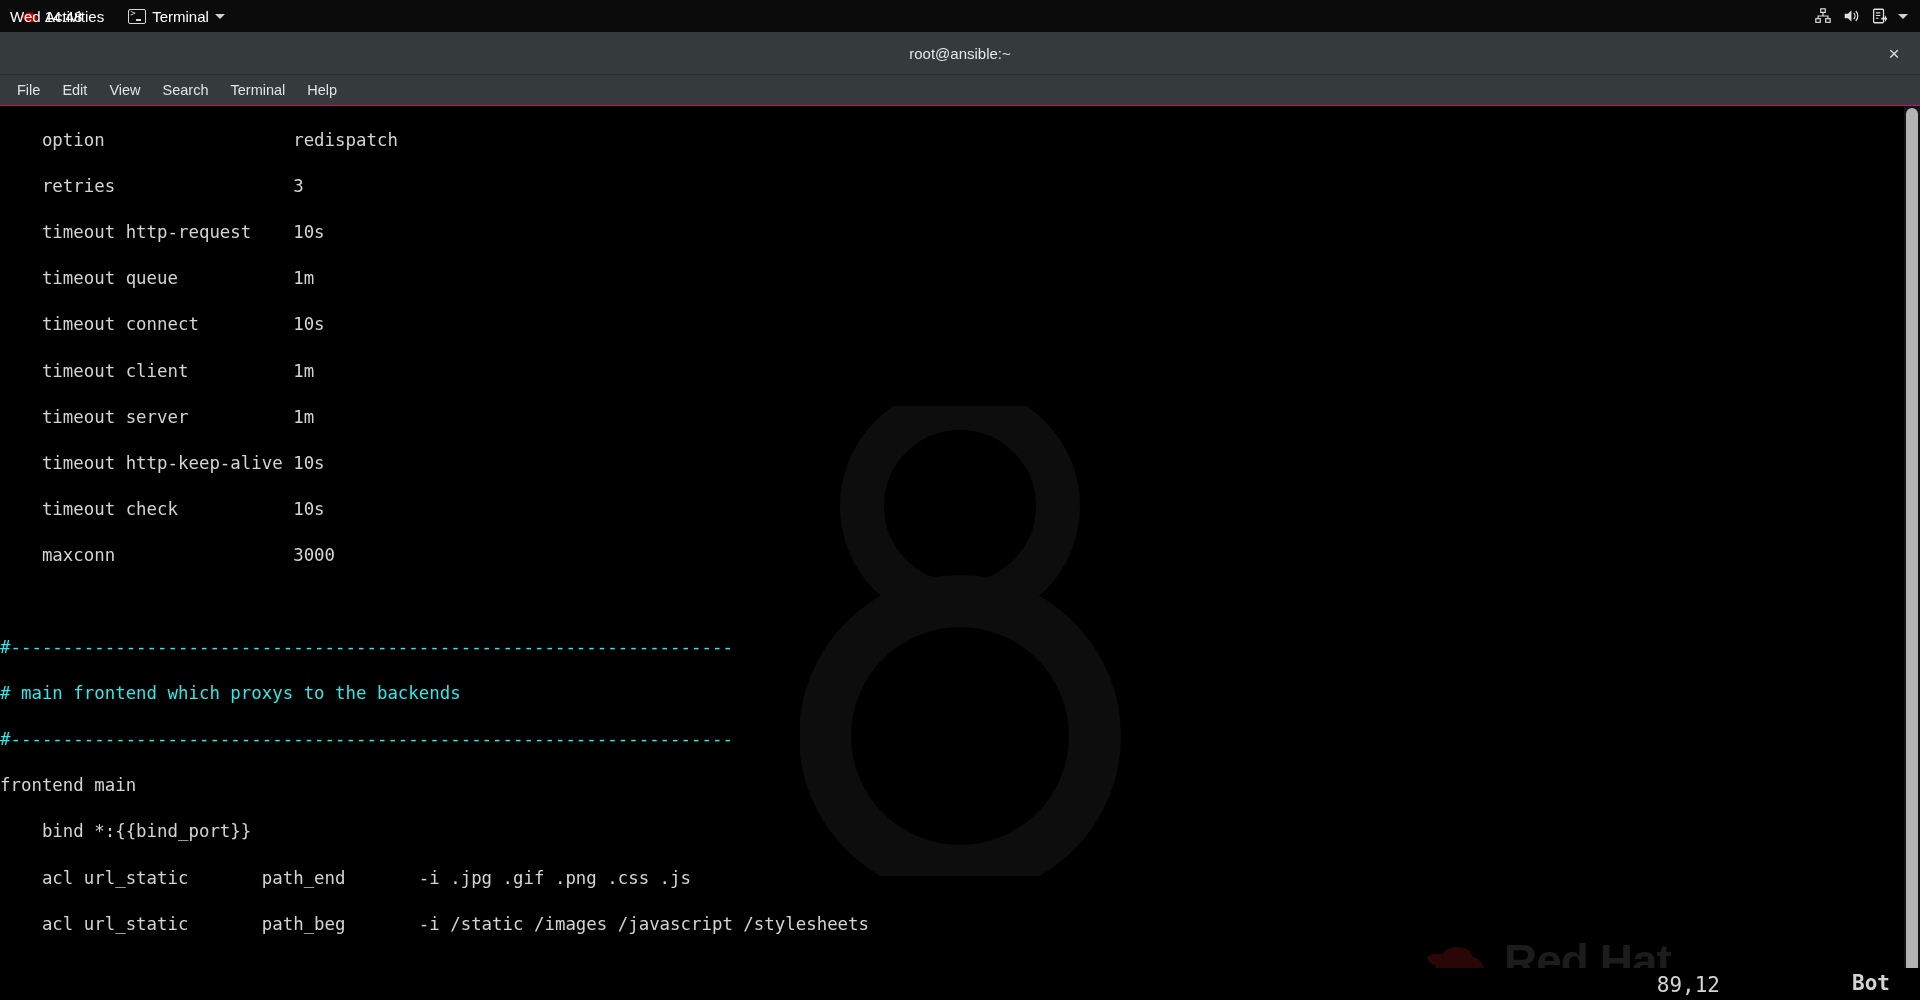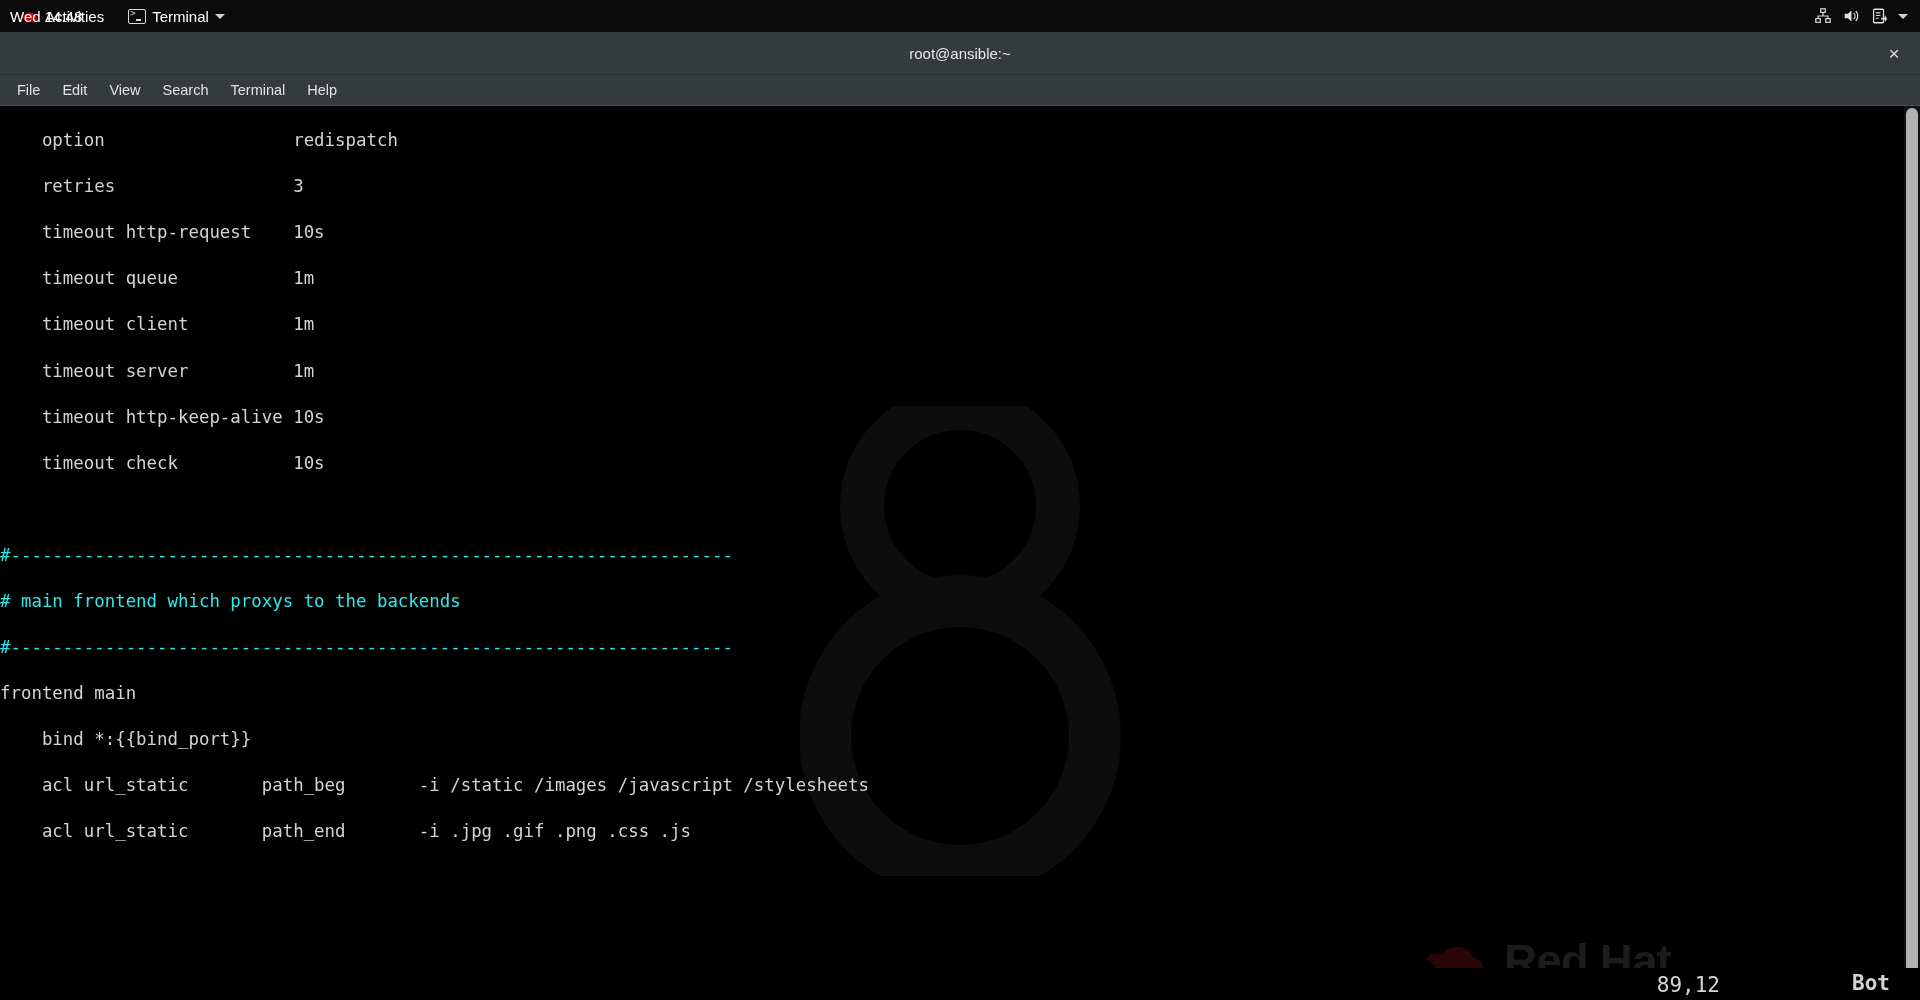--- a/index.html
+++ b/index.html
@@ -263,32 +263,34 @@
         <ellipse cx="17" cy="10" rx="7" ry="4.5" fill="#2a0606"></ellipse>
       </svg>
       <span class="rh-text">Red Hat</span>
     </div>
 
     <div id="screen">
 <div class="row"><span class="c-white">    option                  redispatch</span></div>
 <div class="row"><span class="c-white">    retries                 3</span></div>
 <div class="row"><span class="c-white">    timeout http-request    10s</span></div>
 <div class="row"><span class="c-white">    timeout queue           1m</span></div>
+<div class="row"><span class="c-white">    timeout connect         10s</span></div>
 <div class="row"><span class="c-white">    timeout client          1m</span></div>
 <div class="row"><span class="c-white">    timeout server          1m</span></div>
 <div class="row"><span class="c-white">    timeout http-keep-alive 10s</span></div>
 <div class="row"><span class="c-white">    timeout check           10s</span></div>
+<div class="row"><span class="c-white">    maxconn                 3000</span></div>
 <div class="row"><span class="c-white"></span></div>
 <div class="row"><span class="c-cyan">#---------------------------------------------------------------------</span></div>
 <div class="row"><span class="c-cyan"># main frontend which proxys to the backends</span></div>
 <div class="row"><span class="c-cyan">#---------------------------------------------------------------------</span></div>
 <div class="row"><span class="c-white">frontend main</span></div>
 <div class="row"><span class="c-white">    bind *:{{bind_port}}</span></div>
+<div class="row"><span class="c-white">    acl url_static       path_end       -i .jpg .gif .png .css .js</span></div>
 <div class="row"><span class="c-white">    acl url_static       path_beg       -i /static /images /javascript /stylesheets</span></div>
-<div class="row"><span class="c-white">    acl url_static       path_end       -i .jpg .gif .png .css .js</span></div>
 <div class="row"><span class="c-white"></span></div>
 
 
 
 
 
 
 
 
 

